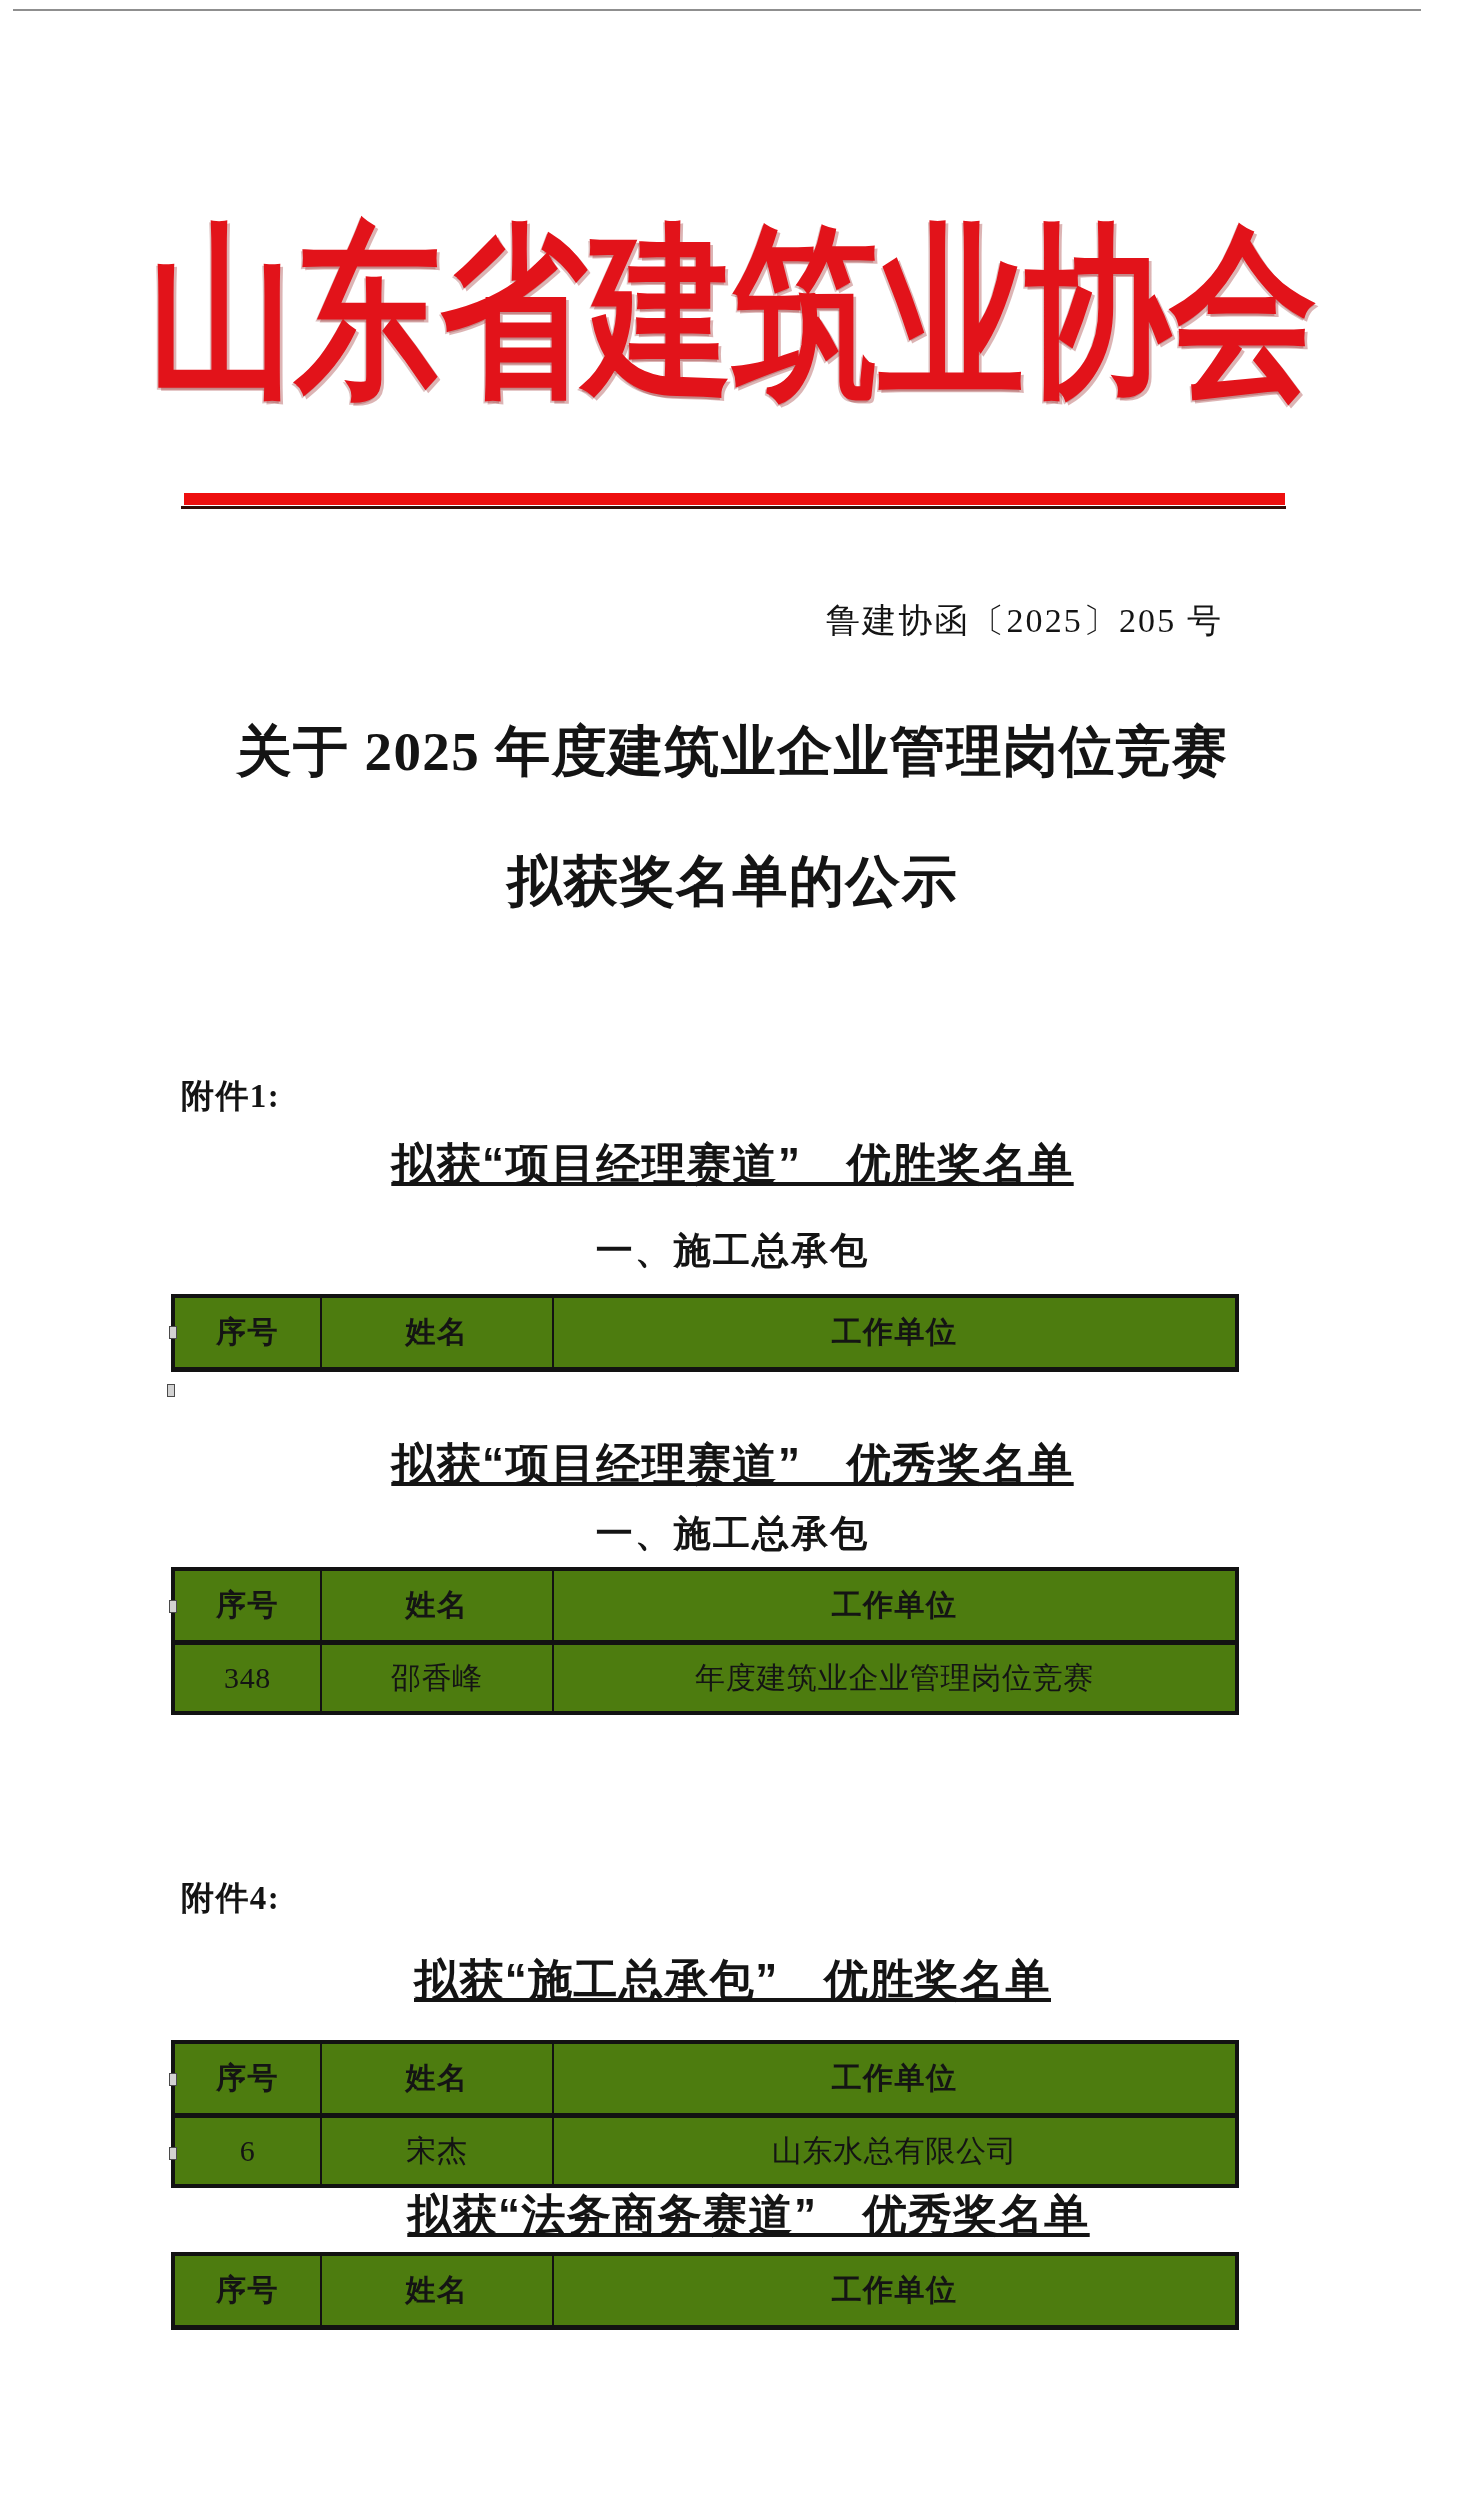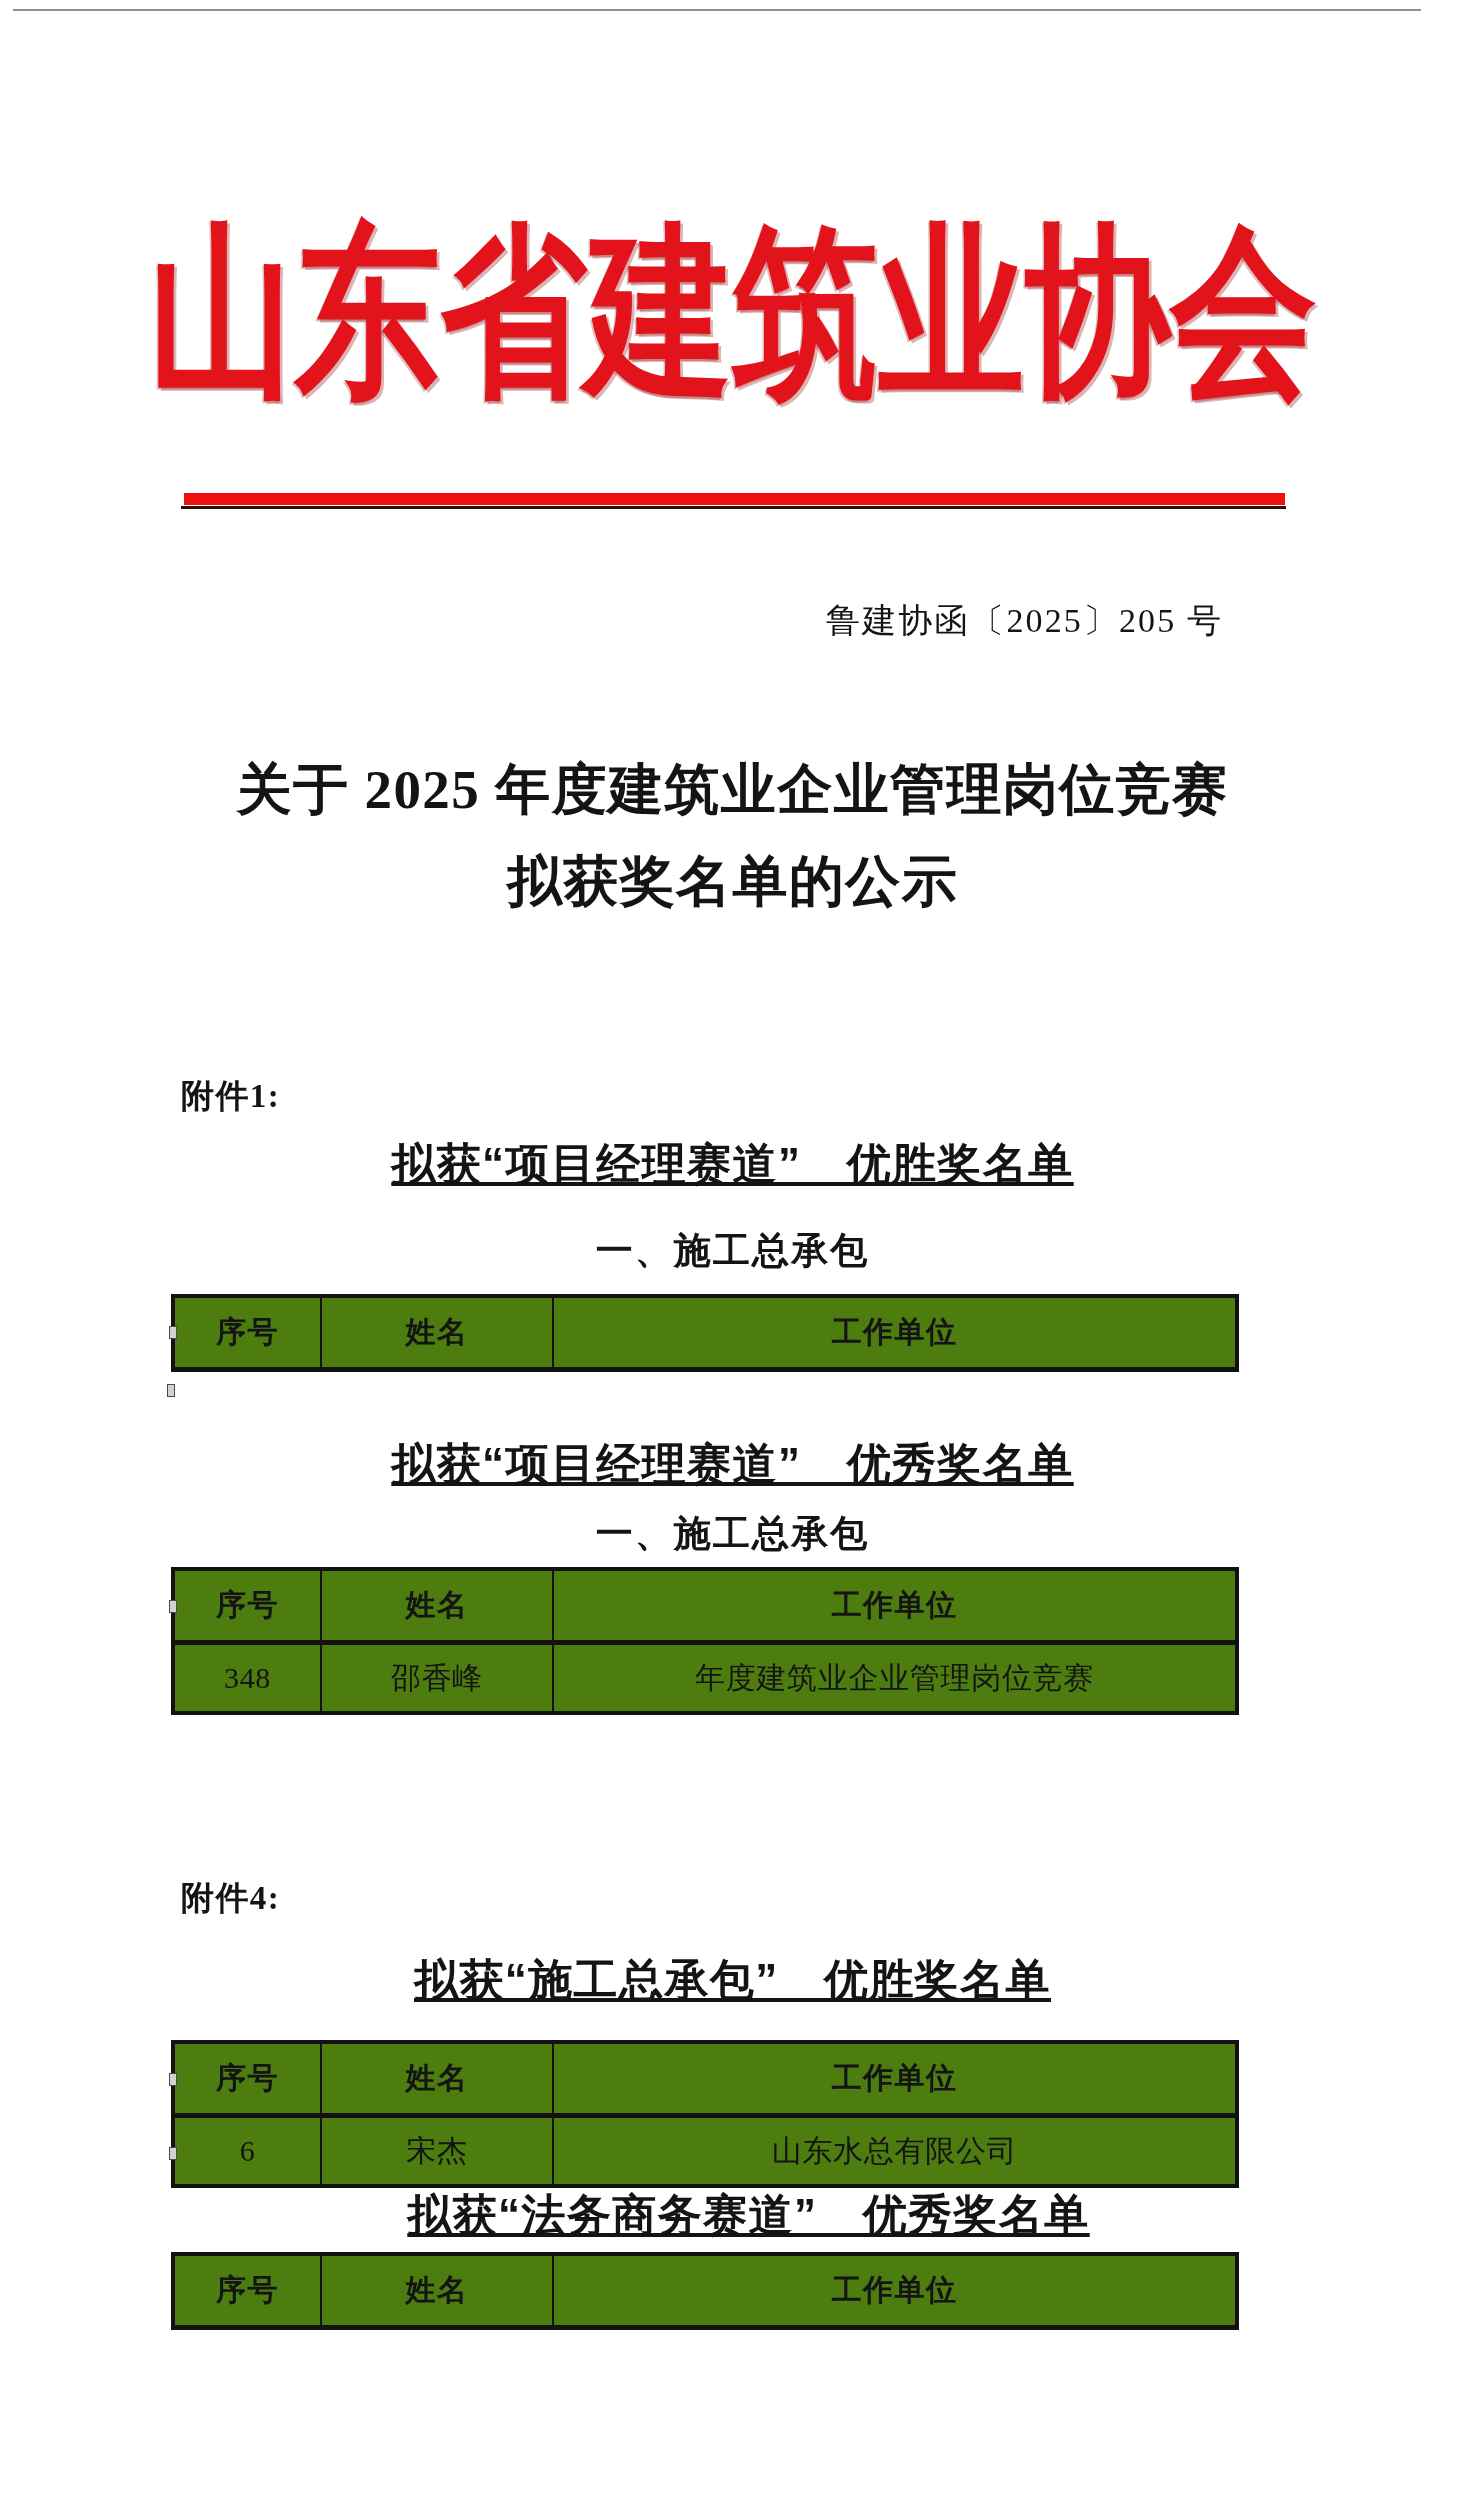--- a/index.html
+++ b/index.html
@@ -88,21 +88,21 @@
   <div class="abs scan-top"></div>
   <div class="abs scan-right"></div>
 
   <div class="abs centerline org-title" style="color:#e2131a;">山东省建筑业协会</div>
 
   <div class="abs red-band" style="background:#ee0f0f;"></div>
   <div class="abs dark-line" style="background:#330d08;"></div>
 
   <div class="abs doc-number">鲁建协函〔2025〕205 号</div>
 
-  <div class="abs centerline main-title" style="top:754px;">关于 2025 年度建筑业企业管理岗位竞赛</div>
+  <div class="abs centerline main-title" style="top:716px;">关于 2025 年度建筑业企业管理岗位竞赛</div>
   <div class="abs centerline main-title" style="top:846px;">拟获奖名单的公示</div>
 
   <div class="abs attach-label" style="left:181px;top:1074px;">附件1:</div>
 
   <div class="abs centerline subtitle" style="top:1135px;">拟获“项目经理赛道”　优胜奖名单</div>
   <div class="abs centerline category" style="top:1227px;">一、施工总承包</div>
 
   <table class="award abs" style="left:171px;top:1294px;">
     <tbody>
         <tr class="hdr">

